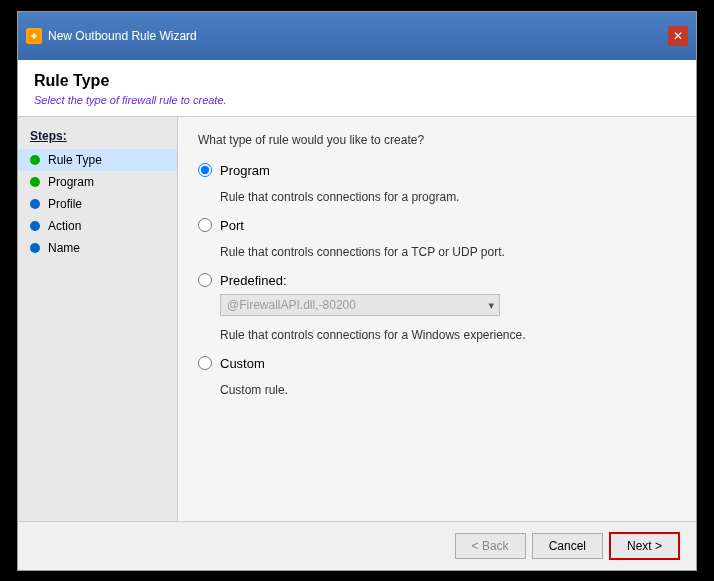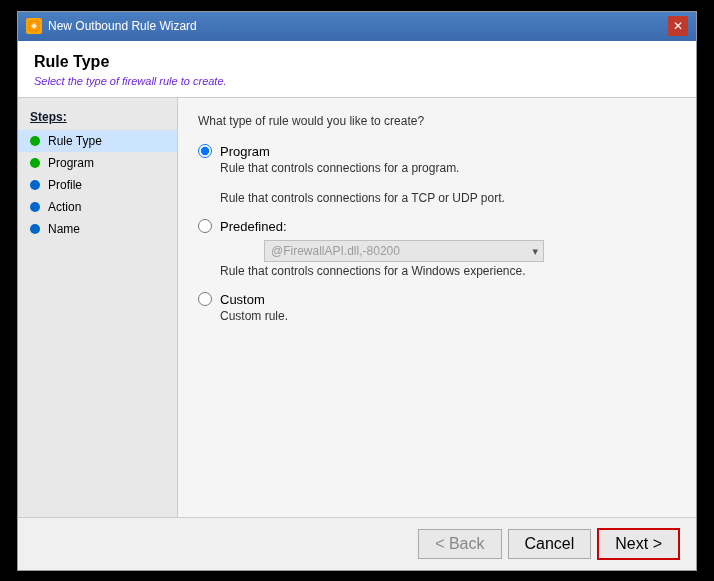--- a/index.html
+++ b/index.html
@@ -20,21 +20,21 @@
       height: 560px;
       background: #f0f0f0;
       border: 1px solid #999;
       box-shadow: 2px 2px 8px rgba(0,0,0,0.5);
       display: flex;
       flex-direction: column;
     }
 
     .title-bar {
       background: linear-gradient(to bottom, #4a7fc1, #3a6aad);
-      height: 29px;
+      height: 48px;
       display: flex;
       align-items: center;
       padding: 0 8px;
       color: white;
       font-size: 12px;
       font-weight: normal;
       flex-shrink: 0;
     }
 
     .title-bar-icon {
@@ -175,42 +175,41 @@
     .radio-label {
       font-size: 13px;
       font-weight: 400;
       color: #000;
     }
 
     .radio-desc {
       font-size: 12px;
       color: #333;
       margin-left: 22px;
-      margin-top: 2px;
+      margin-top: 12px;
     }
 
     .predefined-dropdown {
       margin-left: 22px;
       margin-top: 6px;
       display: flex;
       align-items: center;
     }
 
     .predefined-select {
       width: 280px;
       padding: 3px 24px 3px 6px;
       border: 1px solid #aaa;
       background: #e0e0e0;
       font-size: 12px;
       color: #777;
       appearance: none;
       -webkit-appearance: none;
       cursor: pointer;
       position: relative;
-      margin-left: 44px;
     }
 
     .select-wrapper {
       position: relative;
       display: inline-block;
     }
 
     .select-wrapper::after {
       content: '▾';
       position: absolute;
@@ -228,21 +227,21 @@
       padding: 10px 16px;
       display: flex;
       justify-content: flex-end;
       align-items: center;
       gap: 6px;
       flex-shrink: 0;
     }
 
     .btn {
       padding: 5px 16px;
-      font-size: 16px;
+      font-size: 12px;
       border: 1px solid #aaa;
       background: #e8e8e8;
       cursor: pointer;
       color: #000;
       min-width: 70px;
     }
 
     .btn-next {
       border: 2px solid #cc0000;
       background: #e8e8e8;
@@ -313,20 +312,24 @@
 
         <div class="radio-option">
           <div class="radio-label-row">
             <input type="radio" class="radio-input" name="ruletype" id="radio-program" checked="" style="">
             <label for="radio-program" class="radio-label">Program</label>
           </div>
           <div class="radio-desc">Rule that controls connections for a program.</div>
         </div>
 
         <div class="radio-option">
+          <div class="radio-label-row">
+            <input type="radio" class="radio-input" name="ruletype" id="radio-port" style="">
+            <label for="radio-port" class="radio-label">Port</label>
+          </div>
           <div class="radio-desc">Rule that controls connections for a TCP or UDP port.</div>
         </div>
 
         <div class="radio-option">
           <div class="radio-label-row">
             <input type="radio" class="radio-input" name="ruletype" id="radio-predefined" style="">
             <label for="radio-predefined" class="radio-label">Predefined:</label>
           </div>
           <div class="predefined-dropdown">
             <div class="select-wrapper">

